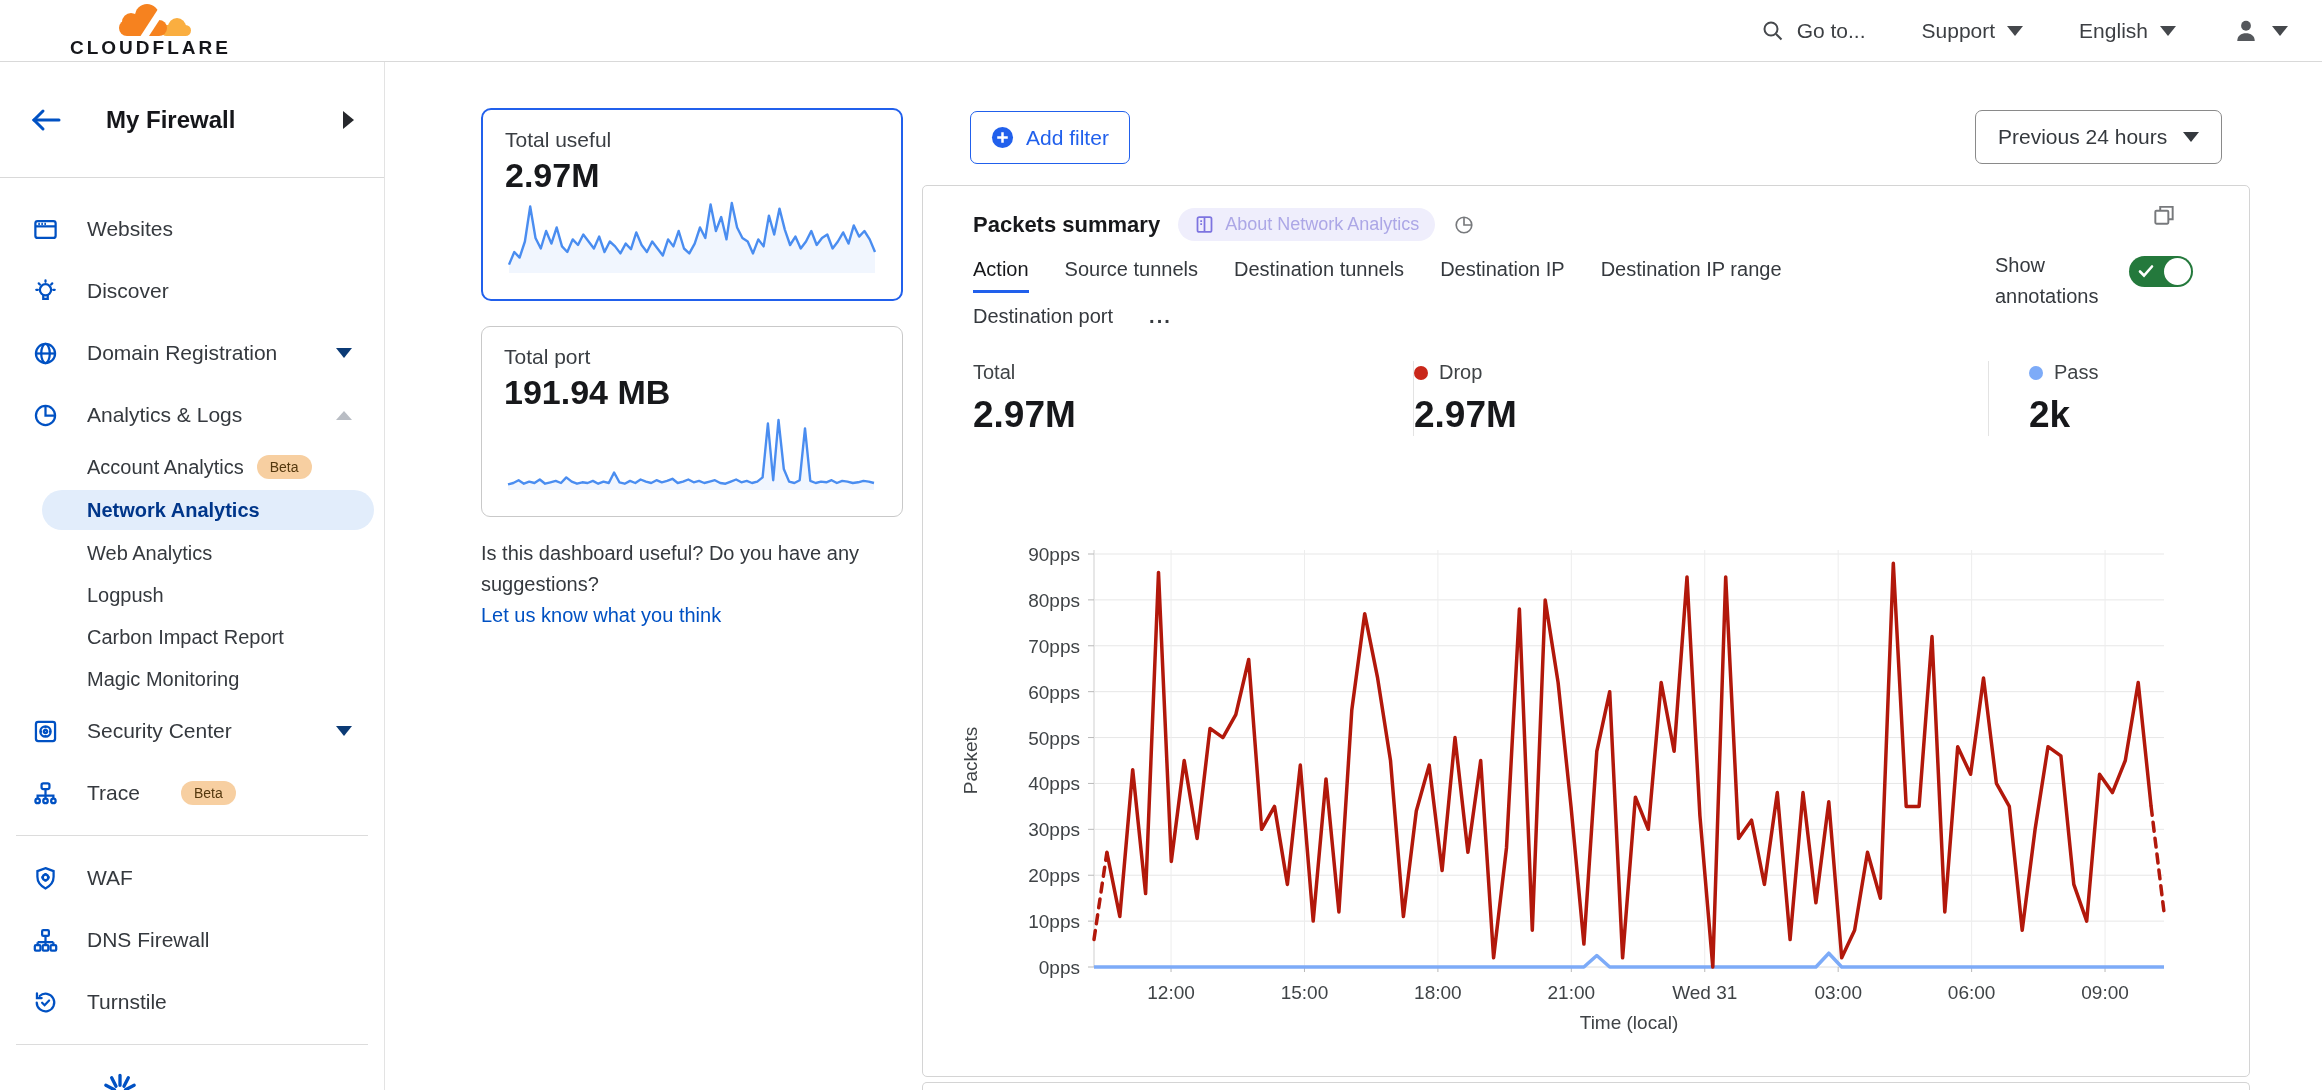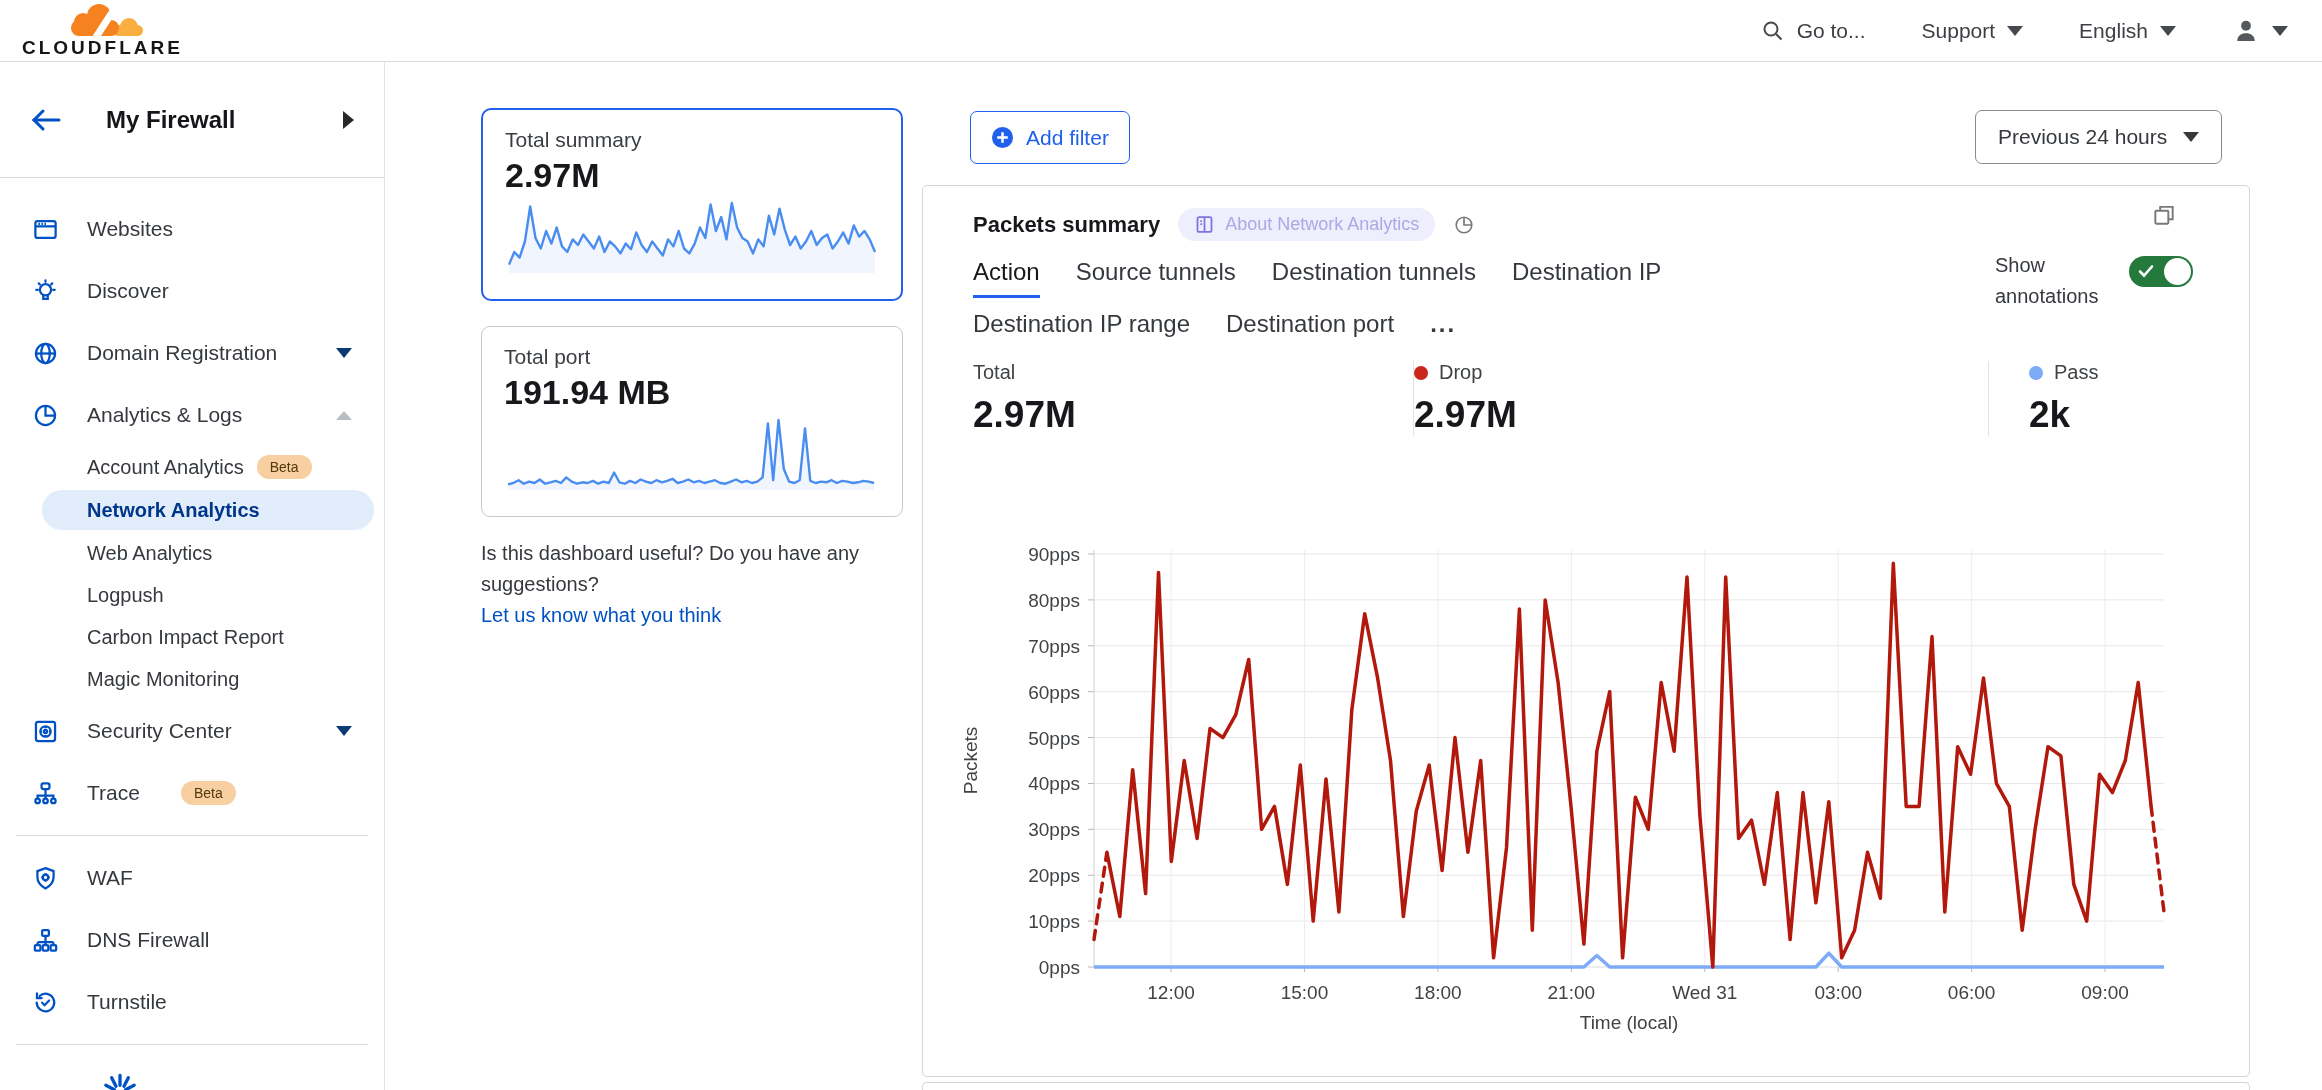--- a/index.html
+++ b/index.html
@@ -1,21 +1,21 @@
 <!DOCTYPE html>
 <html><head>
 <meta charset="utf-8">
 <style>
   * { margin:0; padding:0; box-sizing:border-box; }
   html,body { width:2322px; height:1090px; background:#fff; overflow:hidden;
               font-family:"Liberation Sans", sans-serif; color:#1d1f20; }
 
   
   .topbar { position:absolute; left:0; top:0; width:2322px; height:62px;
-            border-bottom:1px solid #d9d9d9; display:flex; align-items:center; background:#fff; z-index:5;}
+            border-bottom:1px solid #d9d9d9; display:flex; align-items:center; background:#fff; z-index:5;padding-left:48px;}
   .logo { margin-left:22px; display:flex; flex-direction:column; align-items:center; }
   .logo-word { font-size:19px; font-weight:bold; letter-spacing:3px; color:#15161a; margin-top:-2px;}
   .topbar-right { margin-left:auto; display:flex; align-items:center; gap:56px; margin-right:34px;
                   font-size:21px; color:#3c3f43; }
   .tb-item { display:flex; align-items:center; gap:12px; cursor:pointer; }
   .tri-down { width:0; height:0; border-left:8px solid transparent; border-right:8px solid transparent;
               border-top:10px solid #45484c; }
 
   
   .sidebar { position:absolute; left:0; top:62px; width:385px; height:1028px;
@@ -62,21 +62,21 @@
   .panel { position:absolute; left:922px; top:185px; width:1328px; height:892px;
            border:1px solid #d4d4d4; border-radius:5px; background:#fff; }
   .panel2 { position:absolute; left:922px; top:1082px; width:1328px; height:9px;
             border:1px solid #d4d4d4; border-bottom:none; border-radius:5px 5px 0 0; background:#fff; }
   .panel-head { position:absolute; left:50px; top:22px; display:flex; align-items:center; gap:18px; }
   .panel-title { font-size:22px; font-weight:bold; color:#17181b; }
   .about-pill { display:flex; align-items:center; gap:10px; background:#efeefc; border-radius:17px;
                 padding:6px 16px; font-size:18px; color:#aca7e6; cursor:pointer;text-align:right; }
   .expand-btn { position:absolute; right:72px; top:16px; cursor:pointer; }
   .tabs { position:absolute; left:50px; top:72px; width:880px; display:flex; flex-wrap:wrap;
-          column-gap:36px; row-gap:12px; font-size:24px; color:#35393e; }
+          column-gap:36px; row-gap:12px; font-size:20px; color:#35393e; }
   .tab { padding-bottom:9px; cursor:pointer; white-space:nowrap; }
   .tab.active { color:#17181b; border-bottom:3px solid #2160ec; }
   .more-tabs { font-weight:bold; letter-spacing:2px; cursor:pointer; padding-bottom:9px; }
   .annotations { position:absolute; right:56px; top:64px; display:flex; align-items:flex-start; gap:22px; }
   .annotations .lbl { width:112px; font-size:20px; color:#35393e; line-height:31px; }
   .toggle { width:64px; height:31px; border-radius:16px; background:#24793c; position:relative;
             cursor:pointer; margin-top:6px; }
   .toggle .knob { position:absolute; right:2px; top:2px; width:27px; height:27px; border-radius:50%;
                   background:#fff; }
   .toggle svg { position:absolute; left:9px; top:8px; }
@@ -260,21 +260,21 @@
 </div>
 
 <div class="starburst">
   <svg width="40" height="40" viewBox="0 0 24 24" fill="none" stroke="#0051c3" stroke-width="2" stroke-linecap="round">
     <path d="M12 2v6M7 3.5l2.6 5M17 3.5l-2.6 5M3.5 8l5.2 2.6M20.5 8l-5.2 2.6"></path>
   </svg>
 </div>
 
 <div class="middle">
   <div class="card selected">
-    <div class="card-title">Total summary</div>
+    <div class="card-title">Total useful</div>
     <div class="card-value">2.97M</div>
     <svg id="spark-packets" width="374" height="86">
         <polygon points="4,78 4.0,69.6 9.3,57.0 14.6,62.6 19.9,46.5 25.2,11.5 30.5,43.0 35.8,53.5 41.1,36.0 46.4,48.6 51.7,32.5 57.0,51.4 62.3,57.0 67.7,44.4 73.0,50.0 78.3,39.5 83.6,46.5 88.9,53.5 94.2,41.6 99.5,57.0 104.8,46.5 110.1,51.4 115.4,58.4 120.7,48.6 126.0,54.2 131.3,37.4 136.6,50.0 141.9,57.0 147.2,46.5 152.5,53.5 157.8,60.5 163.1,44.4 168.4,51.4 173.7,36.0 179.0,53.5 184.3,58.4 189.7,48.6 195.0,32.5 200.3,43.0 205.6,9.4 210.9,36.0 216.2,22.0 221.5,44.4 226.8,8.0 232.1,32.5 237.4,43.0 242.7,46.5 248.0,58.4 253.3,44.4 258.6,51.4 263.9,20.6 269.2,39.5 274.5,13.6 279.8,34.6 285.1,50.0 290.4,41.6 295.7,53.5 301.0,46.5 306.3,36.0 311.7,50.0 317.0,43.0 322.3,39.5 327.6,53.5 332.9,46.5 338.2,37.4 343.5,48.6 348.8,30.4 354.1,41.6 359.4,36.0 364.7,44.4 370.0,57.0 370.0,78" fill="#4a8df0" opacity="0.08"></polygon>
         <polyline points="4.0,69.6 9.3,57.0 14.6,62.6 19.9,46.5 25.2,11.5 30.5,43.0 35.8,53.5 41.1,36.0 46.4,48.6 51.7,32.5 57.0,51.4 62.3,57.0 67.7,44.4 73.0,50.0 78.3,39.5 83.6,46.5 88.9,53.5 94.2,41.6 99.5,57.0 104.8,46.5 110.1,51.4 115.4,58.4 120.7,48.6 126.0,54.2 131.3,37.4 136.6,50.0 141.9,57.0 147.2,46.5 152.5,53.5 157.8,60.5 163.1,44.4 168.4,51.4 173.7,36.0 179.0,53.5 184.3,58.4 189.7,48.6 195.0,32.5 200.3,43.0 205.6,9.4 210.9,36.0 216.2,22.0 221.5,44.4 226.8,8.0 232.1,32.5 237.4,43.0 242.7,46.5 248.0,58.4 253.3,44.4 258.6,51.4 263.9,20.6 269.2,39.5 274.5,13.6 279.8,34.6 285.1,50.0 290.4,41.6 295.7,53.5 301.0,46.5 306.3,36.0 311.7,50.0 317.0,43.0 322.3,39.5 327.6,53.5 332.9,46.5 338.2,37.4 343.5,48.6 348.8,30.4 354.1,41.6 359.4,36.0 364.7,44.4 370.0,57.0" fill="none" stroke="#4a8df0" stroke-width="2.4" stroke-linejoin="round"></polyline>
       </svg>
   </div>
   <div class="card-gap"></div>
   <div class="card">
     <div class="card-title">Total port</div>
     <div class="card-value">191.94 MB</div>

